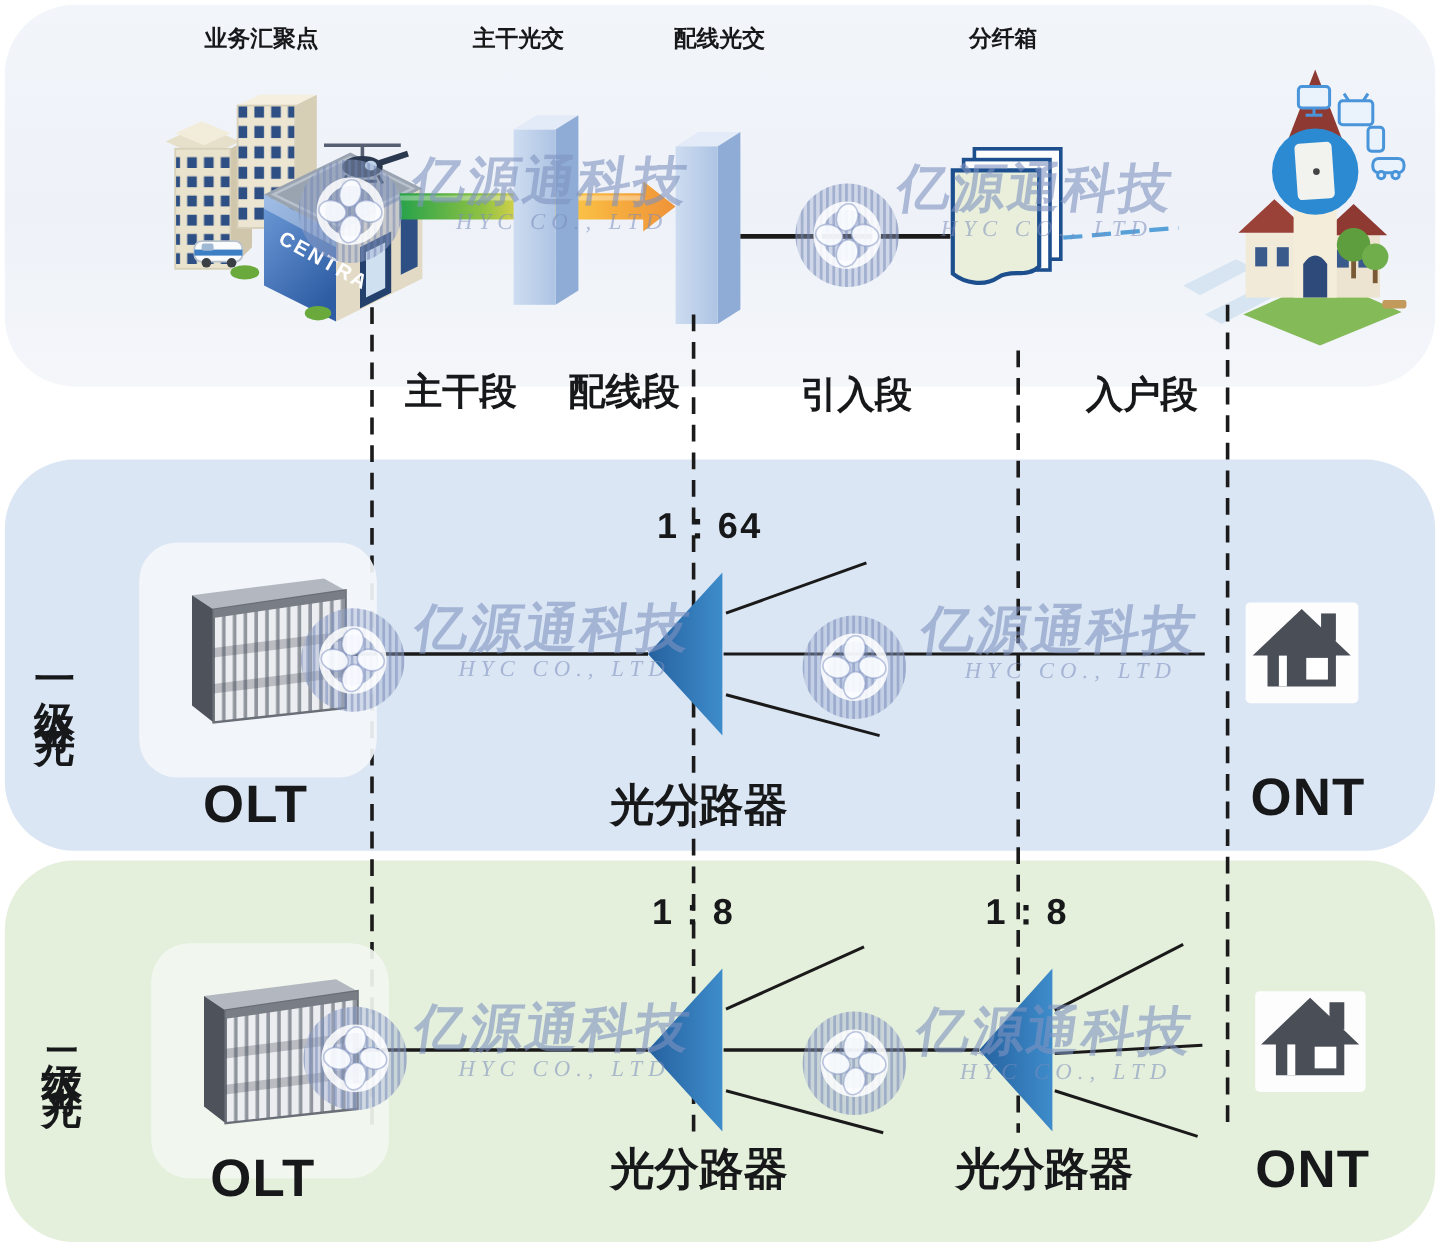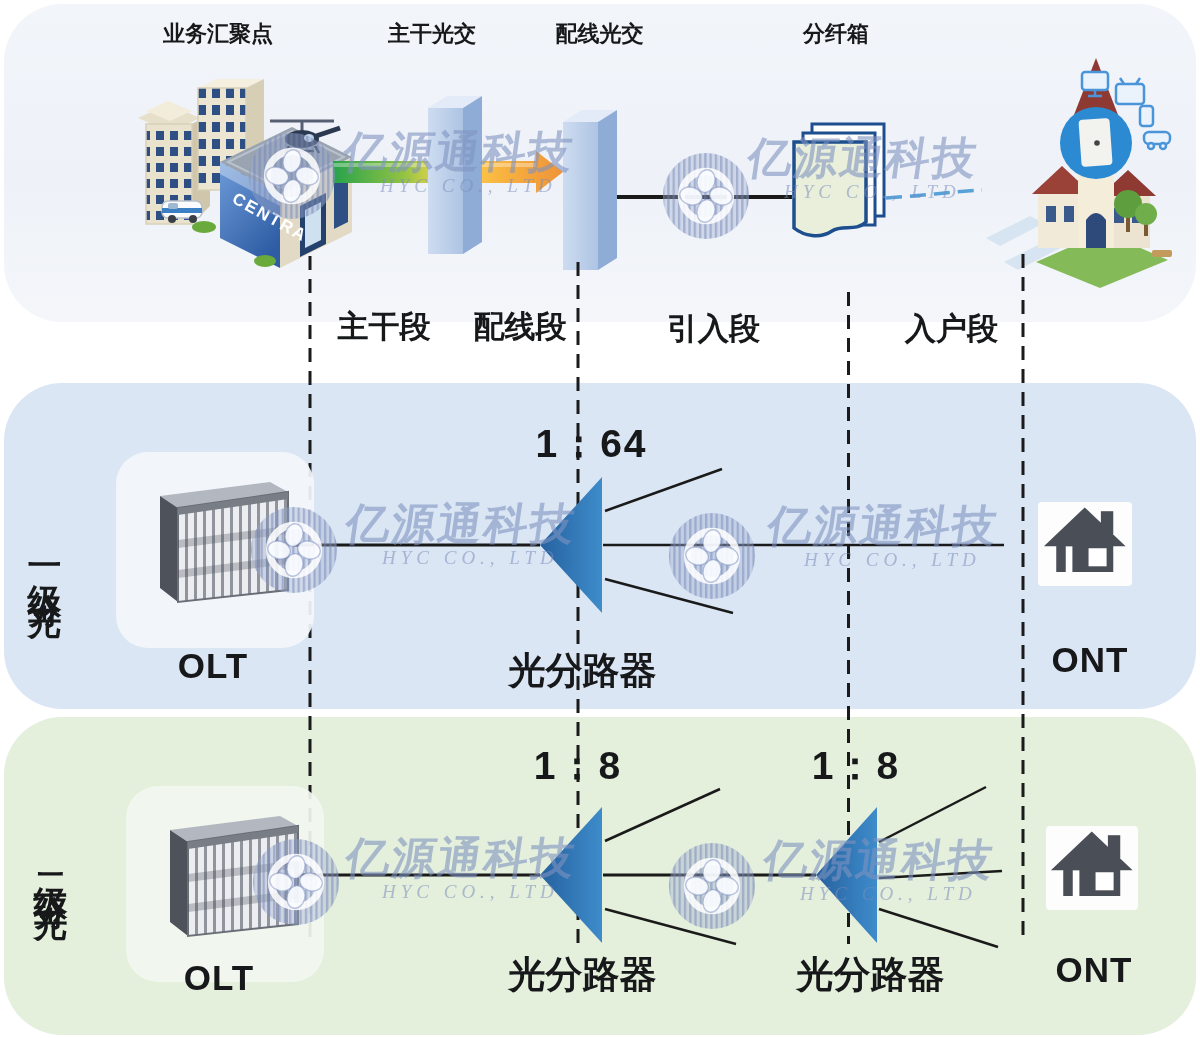--- a/index.html
+++ b/index.html
@@ -5,24 +5,24 @@
   html,body{margin:0;padding:0;background:#ffffff;}
   .stage{position:relative;width:1200px;height:1038px;background:#ffffff;overflow:hidden;
          font-family:"Liberation Sans",sans-serif;}
   .sec{position:absolute;left:4px;width:1192px;border-radius:58px;z-index:1;}
   .sec-top{top:4px;height:318px;background:linear-gradient(180deg,#f2f5fa 0%,#eef2f8 55%,#f4f6fa 100%);}
   .sec-mid{top:383px;height:326px;background:#dbe6f4;}
   .sec-bot{top:717px;height:318px;background:#e4efdc;}
   svg.layer{position:absolute;left:0;top:0;z-index:3;}
   svg.wm-layer{position:absolute;left:0;top:0;z-index:6;pointer-events:none;}
   .lbl{position:absolute;font-weight:700;color:#17181a;text-align:center;line-height:1.12;z-index:5;white-space:nowrap;}
-  .lbl-node{font-size:22px;}
+  .lbl-node{font-size:19px;}
   .lbl-seg{font-size:31px;margin-top:36px;}
-  .lbl-ratio{font-size:39px;letter-spacing:2px;}
-  .lbl-dev{font-size:35px;letter-spacing:1px;}
+  .lbl-ratio{font-size:30px;letter-spacing:2px;}
+  .lbl-dev{font-size:44px;letter-spacing:1px;}
   .lbl-split{font-size:37px;}
   .lbl-side{writing-mode:vertical-rl;font-size:34px;letter-spacing:10px;height:185px;}
   .wm{position:absolute;z-index:6;pointer-events:none;}
   .wm-cn{font-size:44px;font-weight:700;color:rgba(127,146,192,0.60);letter-spacing:2px;
          transform:skewX(-8deg);white-space:nowrap;line-height:1;}
   .wm-en{font-family:"Liberation Serif",serif;font-style:italic;font-size:19px;
          color:rgba(122,141,188,0.55);letter-spacing:5px;margin:2px 0 0 36px;white-space:nowrap;line-height:1;}
 </style>
 </head>
 <body>

